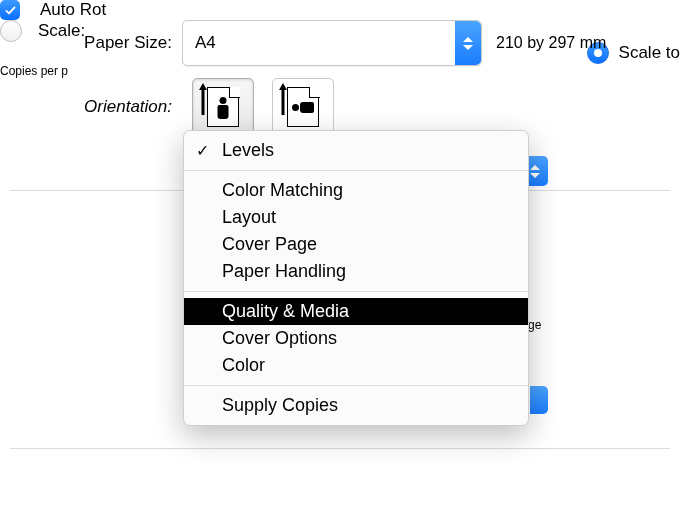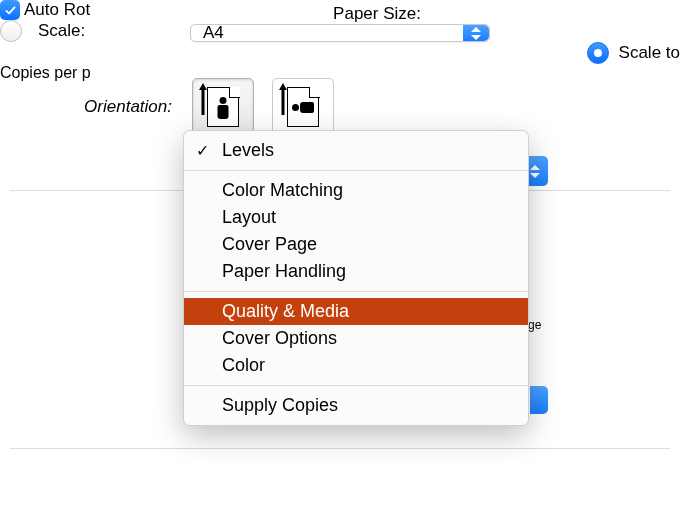--- a/index.html
+++ b/index.html
@@ -20,26 +20,26 @@
       position: absolute;
     }
 
     .label {
       text-align: right;
       color: #000;
       font-size: 17px;
     }
 
     
-    .paper-size-row { top: 4px; left: 0; width: 100%; flex-direction: column; }
+    .paper-size-row { top: 20px; left: 0; width: 100%; }
     .paper-size-label { width: 182px; padding-right: 10px; }
 
     .select-control {
       position: relative;
-      height: 18px;
+      height: 46px;
       background: #fff;
       border: 1px solid #c9c9c9;
       border-radius: 5px;
       display: flex;
       align-items: center;
       padding: 0 34px 0 12px;
       font-size: 17px;
       color: #000;
       box-shadow: 0 1px 1px rgba(0,0,0,0.05);
     }
@@ -140,21 +140,21 @@
       left: 522px;
       width: 26px; height: 30px;
       background: linear-gradient(#4aa3ff,#1a7dff);
       border-radius: 0 5px 5px 0;
       display:flex; flex-direction:column; align-items:center; justify-content:center;
     }
     .bg-stepper .up { width:0;height:0;border-left:5px solid transparent;border-right:5px solid transparent;border-bottom:5px solid #fff; margin-bottom:3px;}
     .bg-stepper .down { width:0;height:0;border-left:5px solid transparent;border-right:5px solid transparent;border-top:5px solid #fff;}
 
     
-    .autorotate-row { top: 222px; left: 56px; display:flex; align-items:flex-start; gap:4px;}
+    .autorotate-row { top: 222px; left: 56px; display:flex; align-items:flex-start; gap:20px;}
     .mac-checkbox {
       width: 20px; height: 20px;
       border-radius: 5px;
       background: linear-gradient(#3d9bff,#0a6fff);
       display:flex; align-items:center; justify-content:center;
     }
     .mac-checkbox svg { width: 13px; height: 13px; }
 
     
     .radio-scale-row { top: 280px; left: 36px; display:flex; align-items:center; gap:16px;}
@@ -164,21 +164,21 @@
       border: 1px solid #bfbfbf;
       background: linear-gradient(#fff,#f0f0f0);
       display:flex; align-items:center; justify-content:center;
     }
     .radio.selected { background: linear-gradient(#3d9bff,#0a6fff); border-color:#1a6fe0;}
     .radio.selected .dot { width:8px;height:8px;border-radius:50%;background:#fff;}
 
     .scalefit-ge { position:absolute; top: 318px; left: 528px; font-size:12px;}
 
     
-    .copies-row { top: 390px; left: 52px; font-size:16px;}
+    .copies-row { top: 390px; left: 52px; font-size:12px;}
     .copies-stepper {
       position:absolute; top:386px; left:530px;
       width:18px; height:28px;
       background: linear-gradient(#4aa3ff,#1a7dff);
       border-radius: 0 5px 5px 0;
     }
 
     
     .divider2 {
       position:absolute; top: 448px;
@@ -197,21 +197,21 @@
       box-shadow: 0 10px 30px rgba(0,0,0,0.25);
       padding: 6px 0;
     }
     .menu-section .menu-item {
       position: relative;
       padding: 3px 18px 3px 38px;
       font-size: 18px;
       color: #000;
     }
     .menu-item.selected {
-      background: #c2410c;
+      background: #000000;
       color: #fff;
     }
     .menu-item .check {
       position: absolute; left: 12px; top: 4px;
       font-size: 16px;
     }
     .menu-sep { height:1px; background:#dcdcdc; margin: 6px 0;}
 
   </style>
 </head>
@@ -219,20 +219,21 @@
 
 <div class="row paper-size-row">
   <div class="label paper-size-label">Paper Size:</div>
   <div class="select-control paper-size-select">
     <span>A4</span>
     <div class="stepper-caps">
       <div class="up"></div>
         <div class="down"></div>
     </div>
   </div>
+  <div class="paper-dims">210 by 297 mm</div>
 </div>
 
 <div class="row orientation-row">
   <div class="label orientation-label">Orientation:</div>
   <div class="orientation-buttons">
     <div class="orient-btn selected">
       <svg class="up-arrow-svg" viewBox="0 0 10 36">
           <path d="M5 2 L9 9 L6.5 9 L6.5 34 L3.5 34 L3.5 9 L1 9 Z" fill="#000"></path>
         </svg>
       <div class="page-doc">

